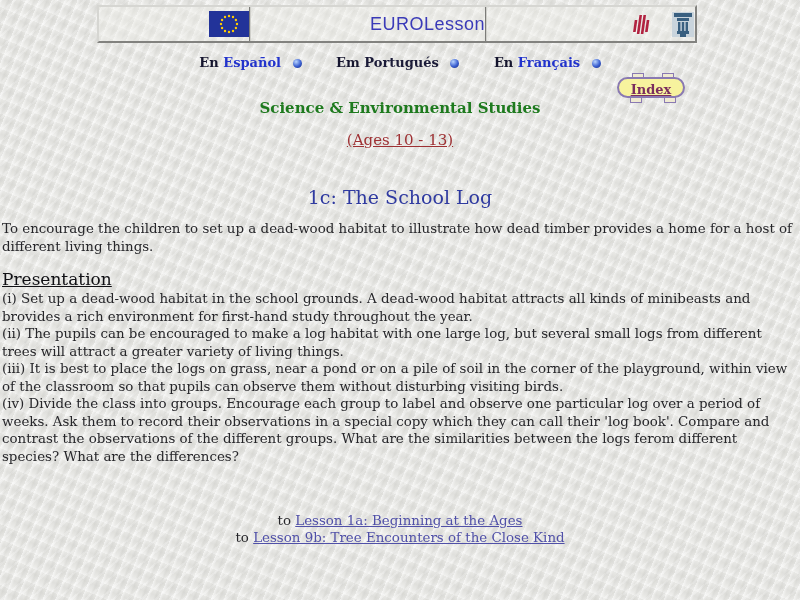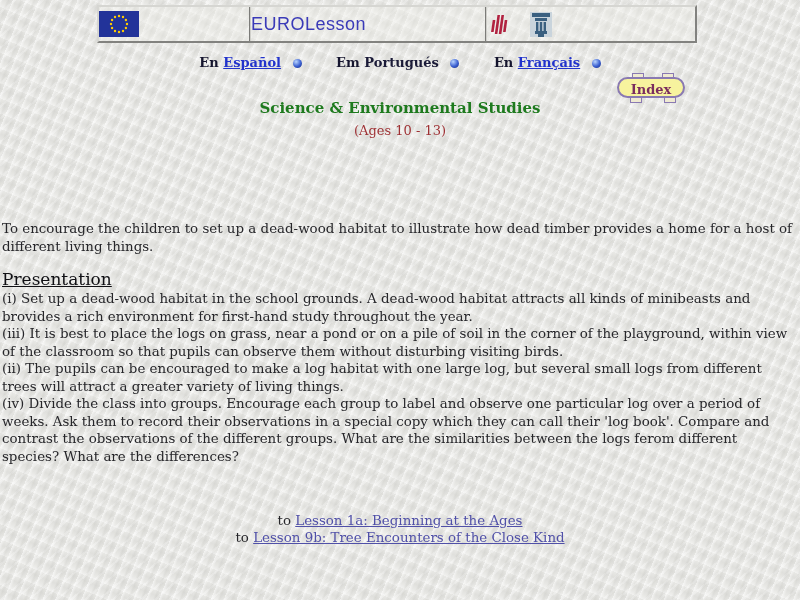--- a/index.html
+++ b/index.html
@@ -11,54 +11,54 @@
       repeating-linear-gradient(112deg, rgba(255,255,255,0.55) 0px, rgba(255,255,255,0) 3px, rgba(0,0,0,0) 6px, rgba(172,172,166,0.16) 8px, rgba(0,0,0,0) 12px),
       repeating-linear-gradient(23deg, rgba(255,255,255,0.40) 0px, rgba(0,0,0,0) 4px, rgba(168,168,162,0.13) 9px, rgba(0,0,0,0) 14px),
       repeating-linear-gradient(-40deg, rgba(255,255,255,0.30) 0px 2px, rgba(0,0,0,0) 2px 9px);
   }
   
   .header-bar{
     position:absolute; left:97px; top:5px; width:600px; height:38px;
     display:flex; box-sizing:border-box;
     border:2px outset #d6d6d2; background:rgba(240,240,236,0.35);
   }
-  .hcell{display:flex; align-items:center; justify-content:flex-start; box-sizing:border-box;}
+  .hcell{display:flex; align-items:center; justify-content:flex-end; box-sizing:border-box;}
   .hcell + .hcell{border-left:2px groove #cfcfca;}
   .cell-flag{width:150px;}
   .cell-brand{width:236px; font-family:"Liberation Sans", sans-serif; font-size:18px; color:#3a3ab8; letter-spacing:0.5px;}
   .cell-icons{flex:1; gap:20px;}
   
   .lang-row{
     position:absolute; top:55px; left:0; width:100%; text-align:center;
     font-size:13px; font-weight:bold; color:#15152e;
   }
   .lang-item{margin:0 15px; white-space:nowrap;}
-  .lang-link{color:#2233cc; text-decoration:underline; cursor:pointer;text-align:center;}
+  .lang-link{color:#2233cc; cursor:pointer;text-align:center;}
   .lang-plain{color:#1b1b38;}
   .ball-icon{
     display:inline-block; width:9px; height:9px; border-radius:50%;
     background:radial-gradient(circle at 35% 30%, #b8d4ff, #3a5fd0 55%, #15267a);
     margin-left:7px; vertical-align:middle;
   }
   
   .index-button{position:absolute; left:617px; top:73px; width:72px; height:30px; cursor:pointer;}
   .index-tab{position:absolute; width:10px; height:7px; background:#efead2; border:1px solid #8a7ab2; z-index:0;}
   .tab-tl{left:15px; top:0;} .tab-tr{left:45px; top:0;}
   .tab-bl{left:13px; bottom:0;} .tab-br{left:47px; bottom:0;}
   .index-pill{
     position:absolute; left:0; top:4px; width:68px; height:21px; z-index:1;
     background:#f7f39e; border:2px solid #8a7ab2; border-radius:12px;
     text-align:center; line-height:19px; box-sizing:border-box;
   }
-  .index-pill a{color:#7b2d5e; font-size:13px; font-weight:bold; cursor:pointer;}
+  .index-pill a{color:#7b2d5e; font-size:13px; font-weight:bold; text-decoration:underline; cursor:pointer;}
   
   .title-block{position:absolute; top:99px; left:0; width:100%; text-align:center;}
   .subject-heading{font-size:15px; font-weight:bold; color:#1e7a1e;}
   .lesson-title{font-size:21px; font-weight:bold; color:#9e3134; margin-top:2px;}
-  .ages-line{font-size:13px; color:#9e3134; margin-top:6px;}
+  .ages-line{font-size:15px; color:#9e3134; margin-top:14px;text-decoration:underline;}
   .section-title{position:absolute; top:186px; left:0; width:100%; text-align:center;
     font-size:19px; color:#2f3aa0;}
   
   .content{position:absolute; top:220px; left:2px; width:795px;
     font-size:13.4px; line-height:17.5px; color:#26262a;}
   .h-underline{font-size:17px; line-height:21px; color:#101014; text-decoration:underline; margin:0;}
   .presentation-h{margin-top:14px;}
   .para{margin:0;}
   
   .footer-links{position:absolute; top:513px; left:0; width:100%; text-align:center;
@@ -142,27 +142,28 @@
     <span class="index-tab tab-br"></span>
     <span class="index-pill">
       <a>Index</a>
     </span>
   </div>
 
   <div class="title-block">
     <div class="subject-heading">Science &amp; Environmental Studies</div>
     <div class="ages-line">(Ages 10 - 13)</div>
   </div>
+  <div class="section-title">1c: The School Log</div>
 
   <div class="content">
     <div class="para">To encourage the children to set up a dead-wood habitat to illustrate how dead timber provides a home for a host of different living things.</div>
     <div class="h-underline presentation-h">Presentation</div>
     <div class="para">(i) Set up a dead-wood habitat in the school grounds. A dead-wood habitat attracts all kinds of minibeasts and brovides a rich environment for first-hand study throughout the year.</div>
+    <div class="para">(ii) The pupils can be encouraged to make a log habitat with one large log, but several small logs from different trees will attract a greater variety of living things.</div>
     <div class="para">(iii) It is best to place the logs on grass, near a pond or on a pile of soil in the corner of the playground, within view of the classroom so that pupils can observe them without disturbing visiting birds.</div>
-    <div class="para">(ii) The pupils can be encouraged to make a log habitat with one large log, but several small logs from different trees will attract a greater variety of living things.</div>
     <div class="para">(iv) Divide the class into groups. Encourage each group to label and observe one particular log over a period of weeks. Ask them to record their observations in a special copy which they can call their 'log book'. Compare and contrast the observations of the different groups. What are the similarities between the logs ferom different species? What are the differences?</div>
   </div>
 
   <div class="footer-links">
     <div>
       <span>to</span>
       <a class="footer-link">Lesson 1a: Beginning at the Ages</a>
     </div>
     <div>
       <span>to</span>

